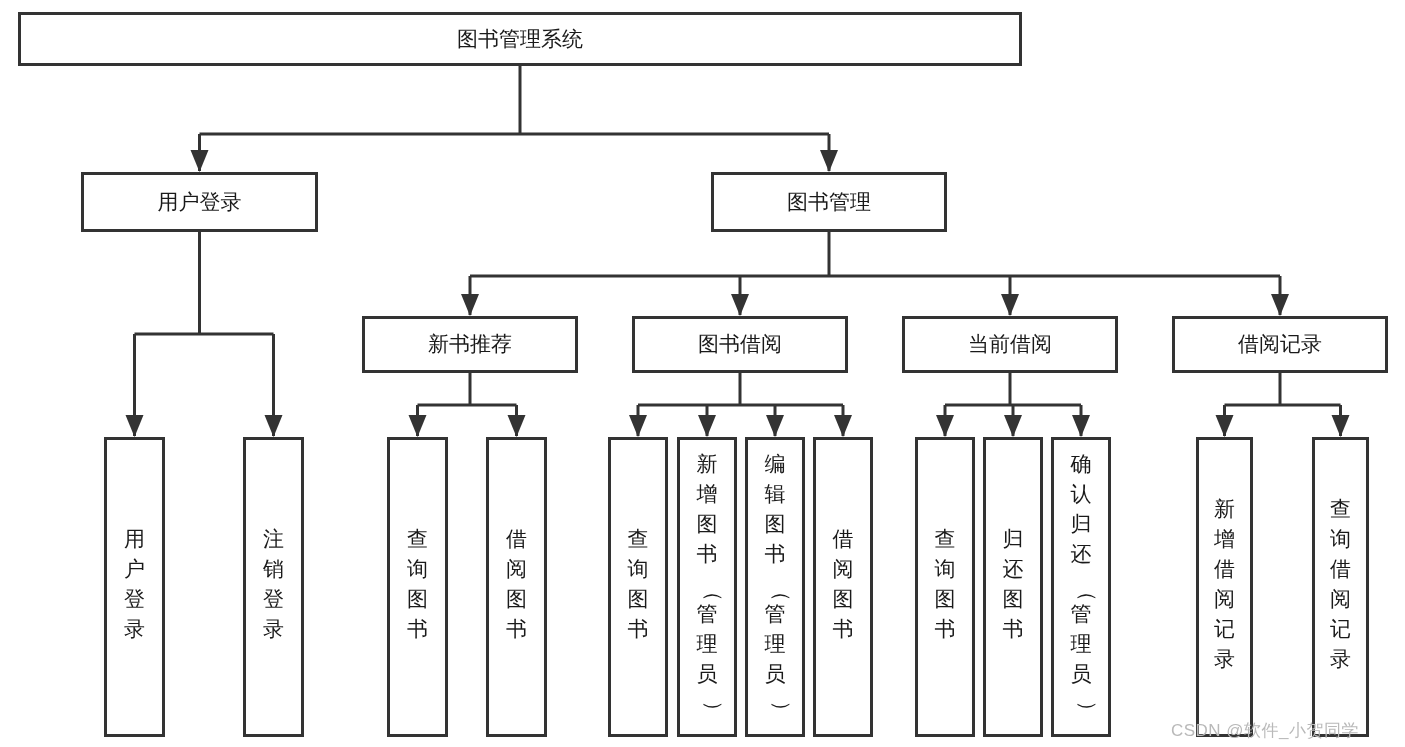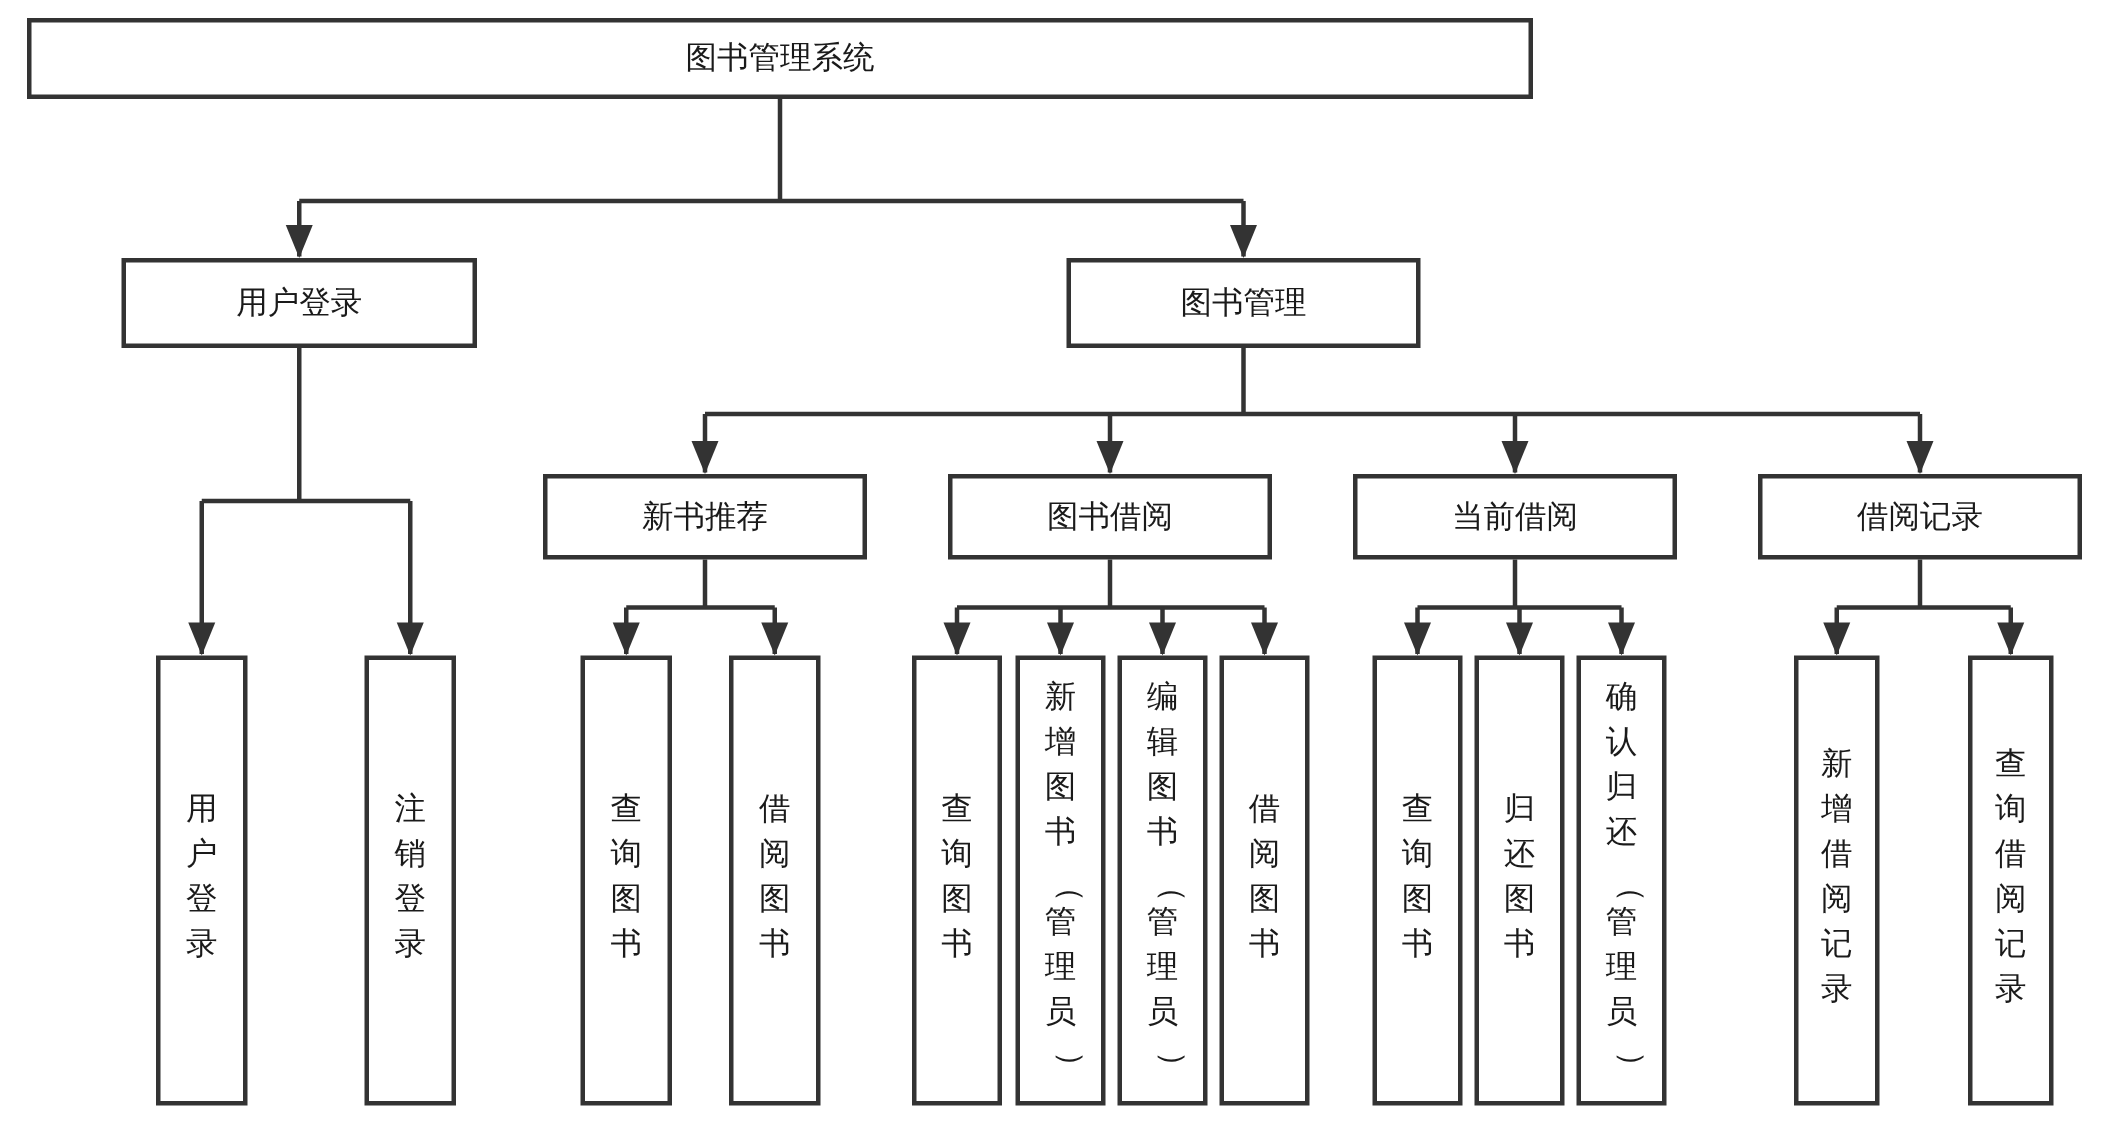--- a/index.html
+++ b/index.html
@@ -261,13 +261,14 @@
           <rect x="1313.5" y="438.5" width="54" height="297" class="node-box"></rect>
           <text x="1340.5" y="516" class="node-label-vertical">查</text>
           <text x="1340.5" y="546" class="node-label-vertical">询</text>
           <text x="1340.5" y="576" class="node-label-vertical">借</text>
           <text x="1340.5" y="606" class="node-label-vertical">阅</text>
           <text x="1340.5" y="636" class="node-label-vertical">记</text>
           <text x="1340.5" y="666" class="node-label-vertical">录</text>
         </g>
       </g>
   </svg>
+  <div class="watermark">CSDN @软件_小贺同学</div>
 </div>
 
 </body></html>

